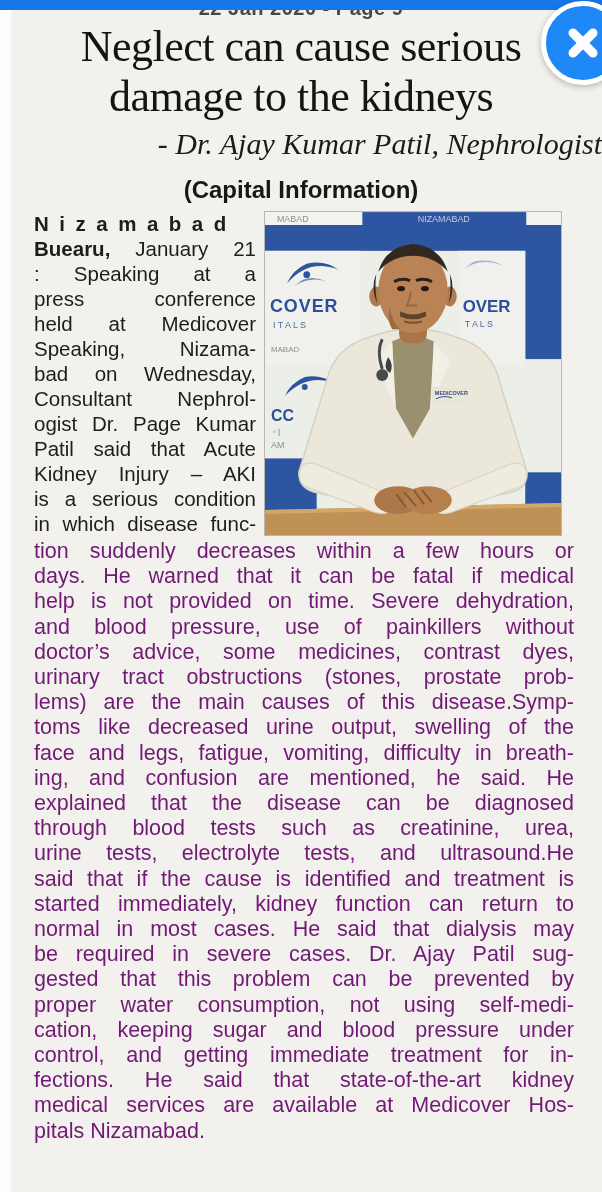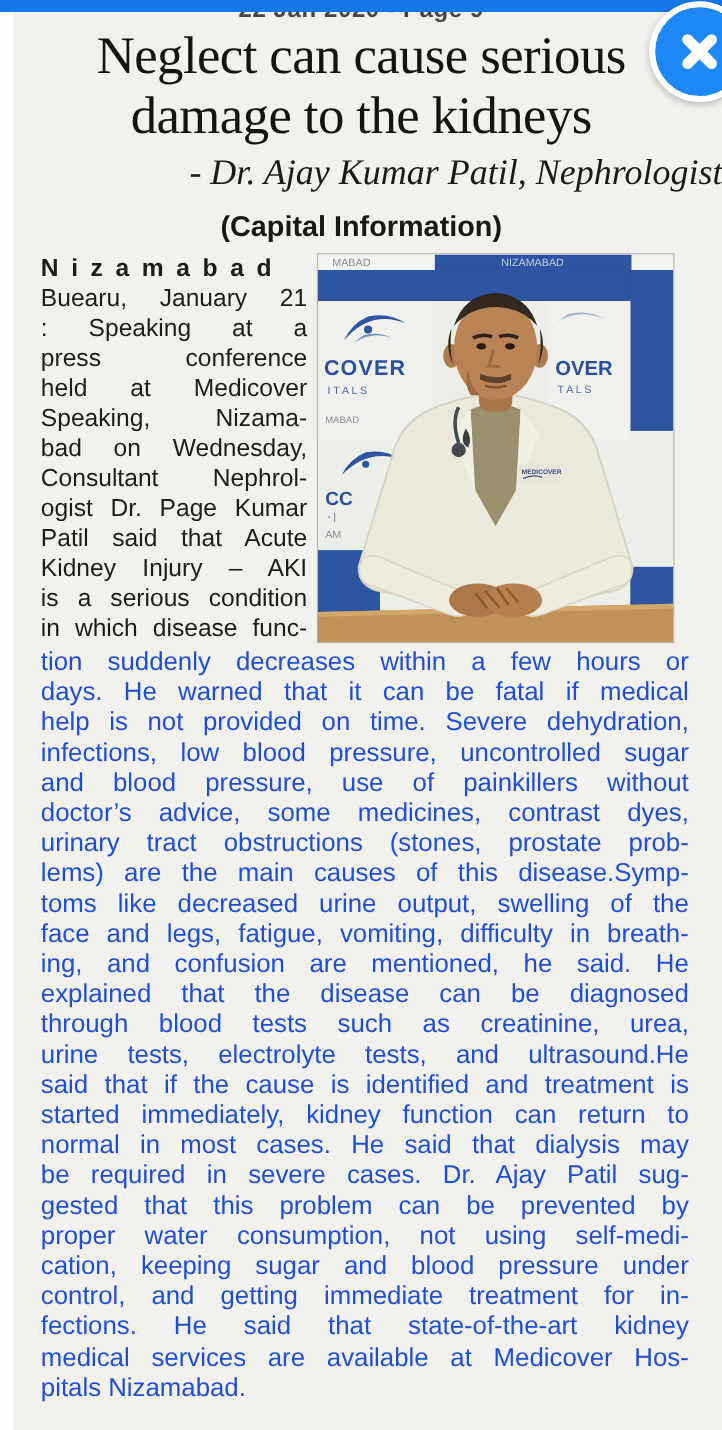--- a/index.html
+++ b/index.html
@@ -47,27 +47,27 @@
   }
   .columns{
     display:flex;gap:8px;margin-top:7px;padding:0 28px 0 34px;
   }
   .left-col{width:222px;flex:none;}
   .col-line{
     font-size:20.5px;line-height:25px;color:#1d1d1b;
     text-align:justify;text-align-last:justify;white-space:nowrap;
   }
   .col-line.spread{font-weight:bold;letter-spacing:10.5px;white-space:nowrap;text-align-last:left;}
-  .col-line b{font-weight:normal;}
+  .col-line b{font-weight:bold;}
   .photo-wrap{width:246px;flex:none;height:325px;}
   .photo-wrap svg{display:block;border:1px solid #b9b7b2;}
   .photo-wrap text{font-family:"Liberation Sans",sans-serif;}
   .body-text{padding:2px 28px 0 34px;margin-top:1px;}
   .jline{
-    font-size:21.5px;line-height:25.2px;color:#1d4ed8;
+    font-size:21.5px;line-height:25.2px;color:#701a75;
     text-align:justify;text-align-last:justify;
   }
   .jline.last{text-align:left;text-align-last:left;}
 </style>
 </head>
 <body>
 
 <div class="left-strip"></div>
 
 <div class="date-line">22 Jan 2020 - Page 9</div>
@@ -182,21 +182,20 @@
           <path d="M140,282 L152,296 M150,280 L160,294 M158,280 L168,292 M132,284 L142,297" stroke="#8a5a33" stroke-width="2" fill="none"></path>
         </g>
       </svg>
     </div>
   </div>
 
   <div class="body-text">
     <div class="jline">tion suddenly decreases within a few hours or</div>
     <div class="jline">days. He warned that it can be fatal if medical</div>
     <div class="jline">help is not provided on time. Severe dehydration,</div>
-    <div class="jline">infections, low blood pressure, uncontrolled sugar</div>
     <div class="jline">and blood pressure, use of painkillers without</div>
     <div class="jline">doctor’s advice, some medicines, contrast dyes,</div>
     <div class="jline">urinary tract obstructions (stones, prostate prob-</div>
     <div class="jline">lems) are the main causes of this disease.Symp-</div>
     <div class="jline">toms like decreased urine output, swelling of the</div>
     <div class="jline">face and legs, fatigue, vomiting, difficulty in breath-</div>
     <div class="jline">ing, and confusion are mentioned, he said. He</div>
     <div class="jline">explained that the disease can be diagnosed</div>
     <div class="jline">through blood tests such as creatinine, urea,</div>
     <div class="jline">urine tests, electrolyte tests, and ultrasound.He</div>

